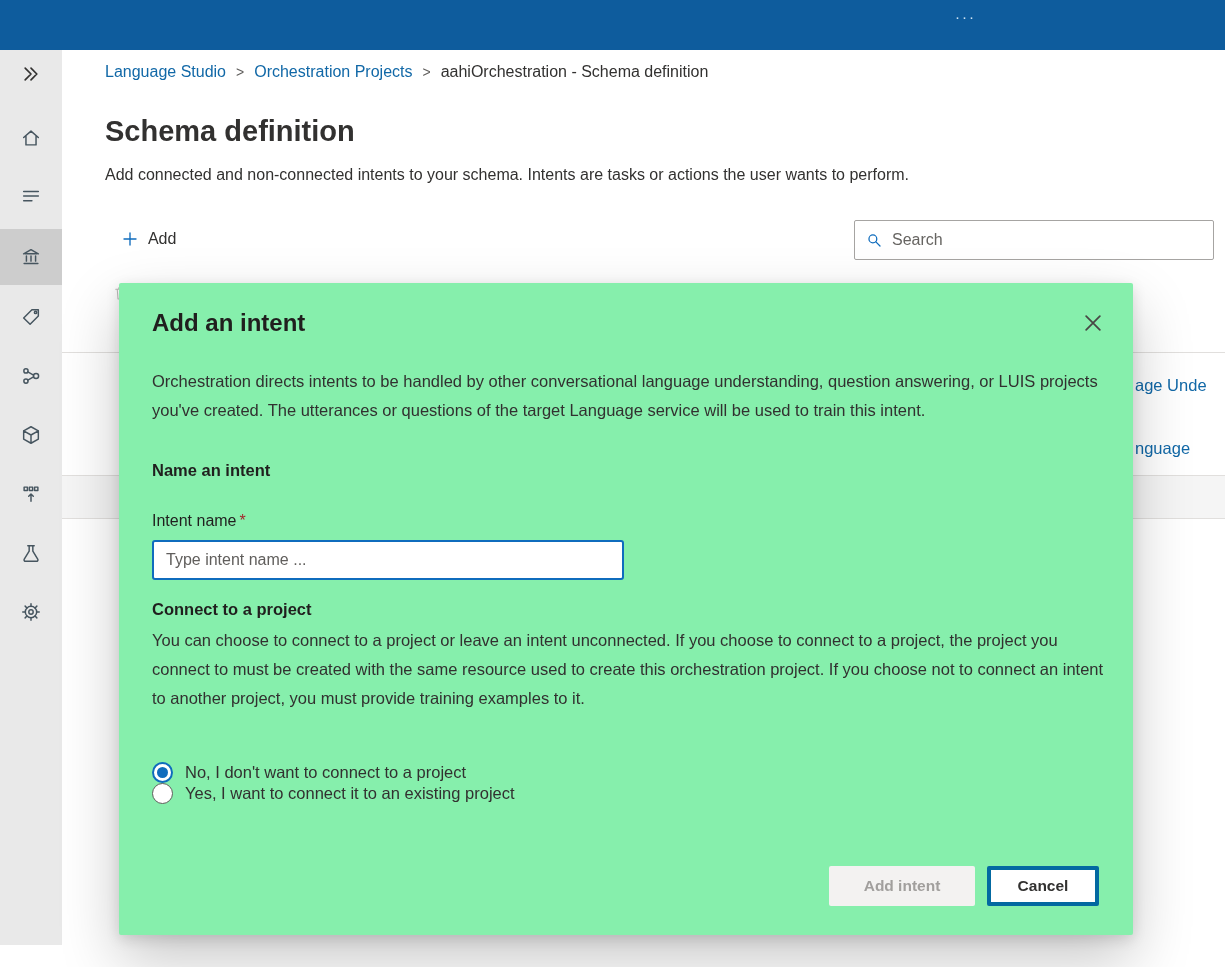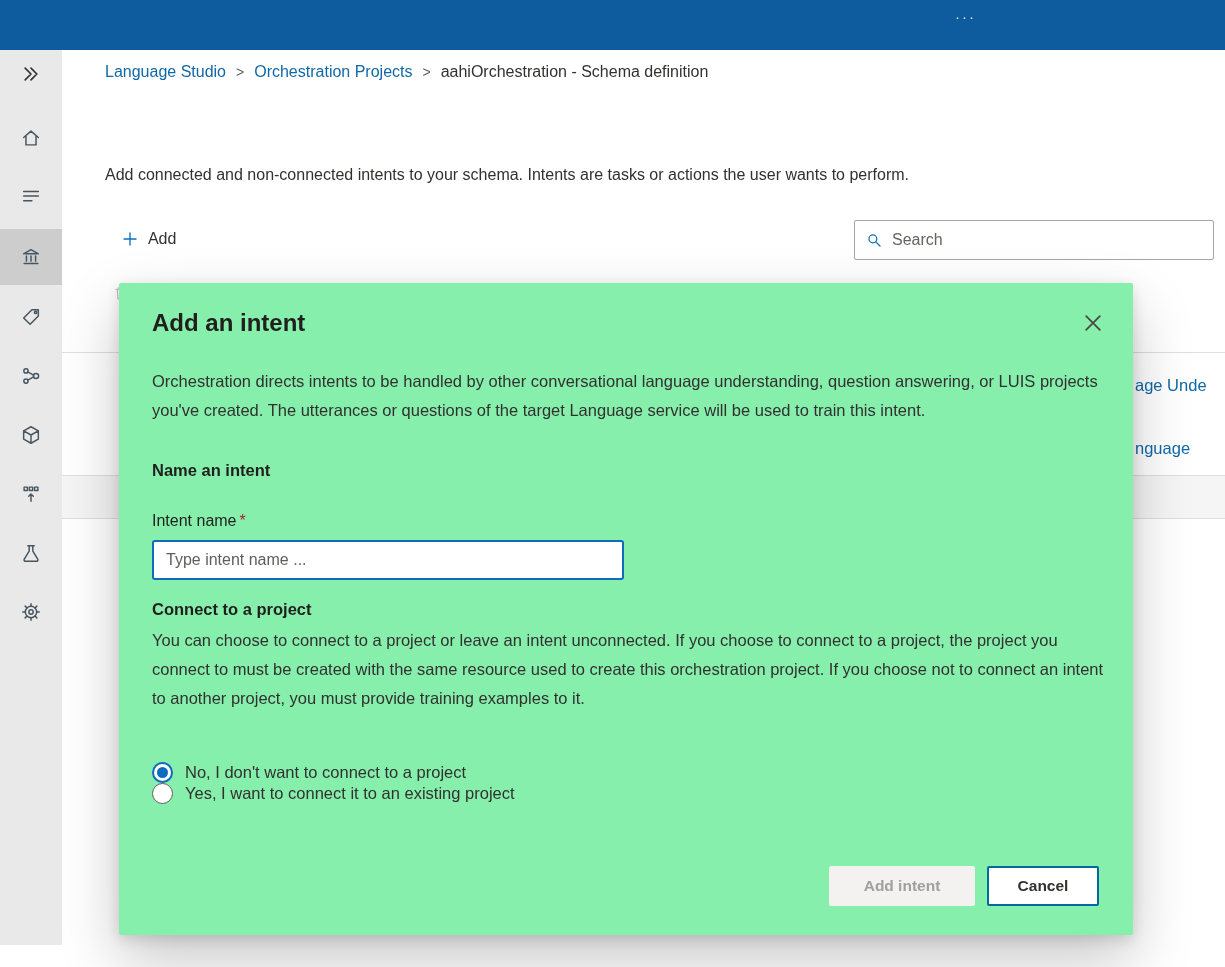--- a/index.html
+++ b/index.html
@@ -60,21 +60,21 @@
   .m-desc2 { position:absolute; left:33px; top:343px; width:958px; font-size:16.5px; line-height:29px; color:#323130; }
   .radio-row { position:absolute; left:33px; display:flex; align-items:center; gap:12px; font-size:16.5px; color:#323130; cursor:pointer; }
   .radio-row.r1 { top:479px; }
   .radio-row.r2 { top:500px; }
   .radio { width:21px; height:21px; border-radius:50%; border:1px solid #605e5c; background:#fff; position:relative; flex:0 0 auto; }
   .radio.selected { border:2px solid #0f6cbd; }
   .radio.selected .dot { position:absolute; left:50%; top:50%; width:11px; height:11px; margin:-5.5px 0 0 -5.5px; border-radius:50%; background:#0f6cbd; }
   .m-actions { position:absolute; right:34px; top:583px; display:flex; gap:12px; }
   .btn { height:40px; border-radius:2px; font-family:inherit; font-size:15.5px; font-weight:600; cursor:pointer; }
   .btn-primary-disabled { width:146px; background:#f3f2f1; border:none; color:#a19f9d; cursor:default; }
-  .btn-cancel { width:112px; background:#fff; border:2px solid #0369a1; color:#323130; }
+  .btn-cancel { width:112px; background:#fff; border:4px solid #0369a1; color:#323130; }
 </style>
 </head>
 <body>
 
 <div class="screen">
 
   <div class="topbar">
     <div class="topbar-dots">···</div>
   </div>
 
@@ -141,20 +141,21 @@
   </nav>
 
   <div class="breadcrumb">
     <a>Language Studio</a>
     <span class="sep">&gt;</span>
     <a>Orchestration Projects</a>
     <span class="sep">&gt;</span>
     <span class="current">aahiOrchestration - Schema definition</span>
   </div>
 
+  <h1 class="page-title">Schema definition</h1>
   <p class="page-subtitle">Add connected and non-connected intents to your schema. Intents are tasks or actions the user wants to perform.</p>
 
   <div class="toolbar">
     <button class="tb-btn tb-add">
       <svg width="18" height="18" viewBox="0 0 24 24">
           <path d="M12 4V20M4 12H20"></path>
         </svg>
       <span>Add</span>
     </button>
     <button class="tb-btn tb-del">

